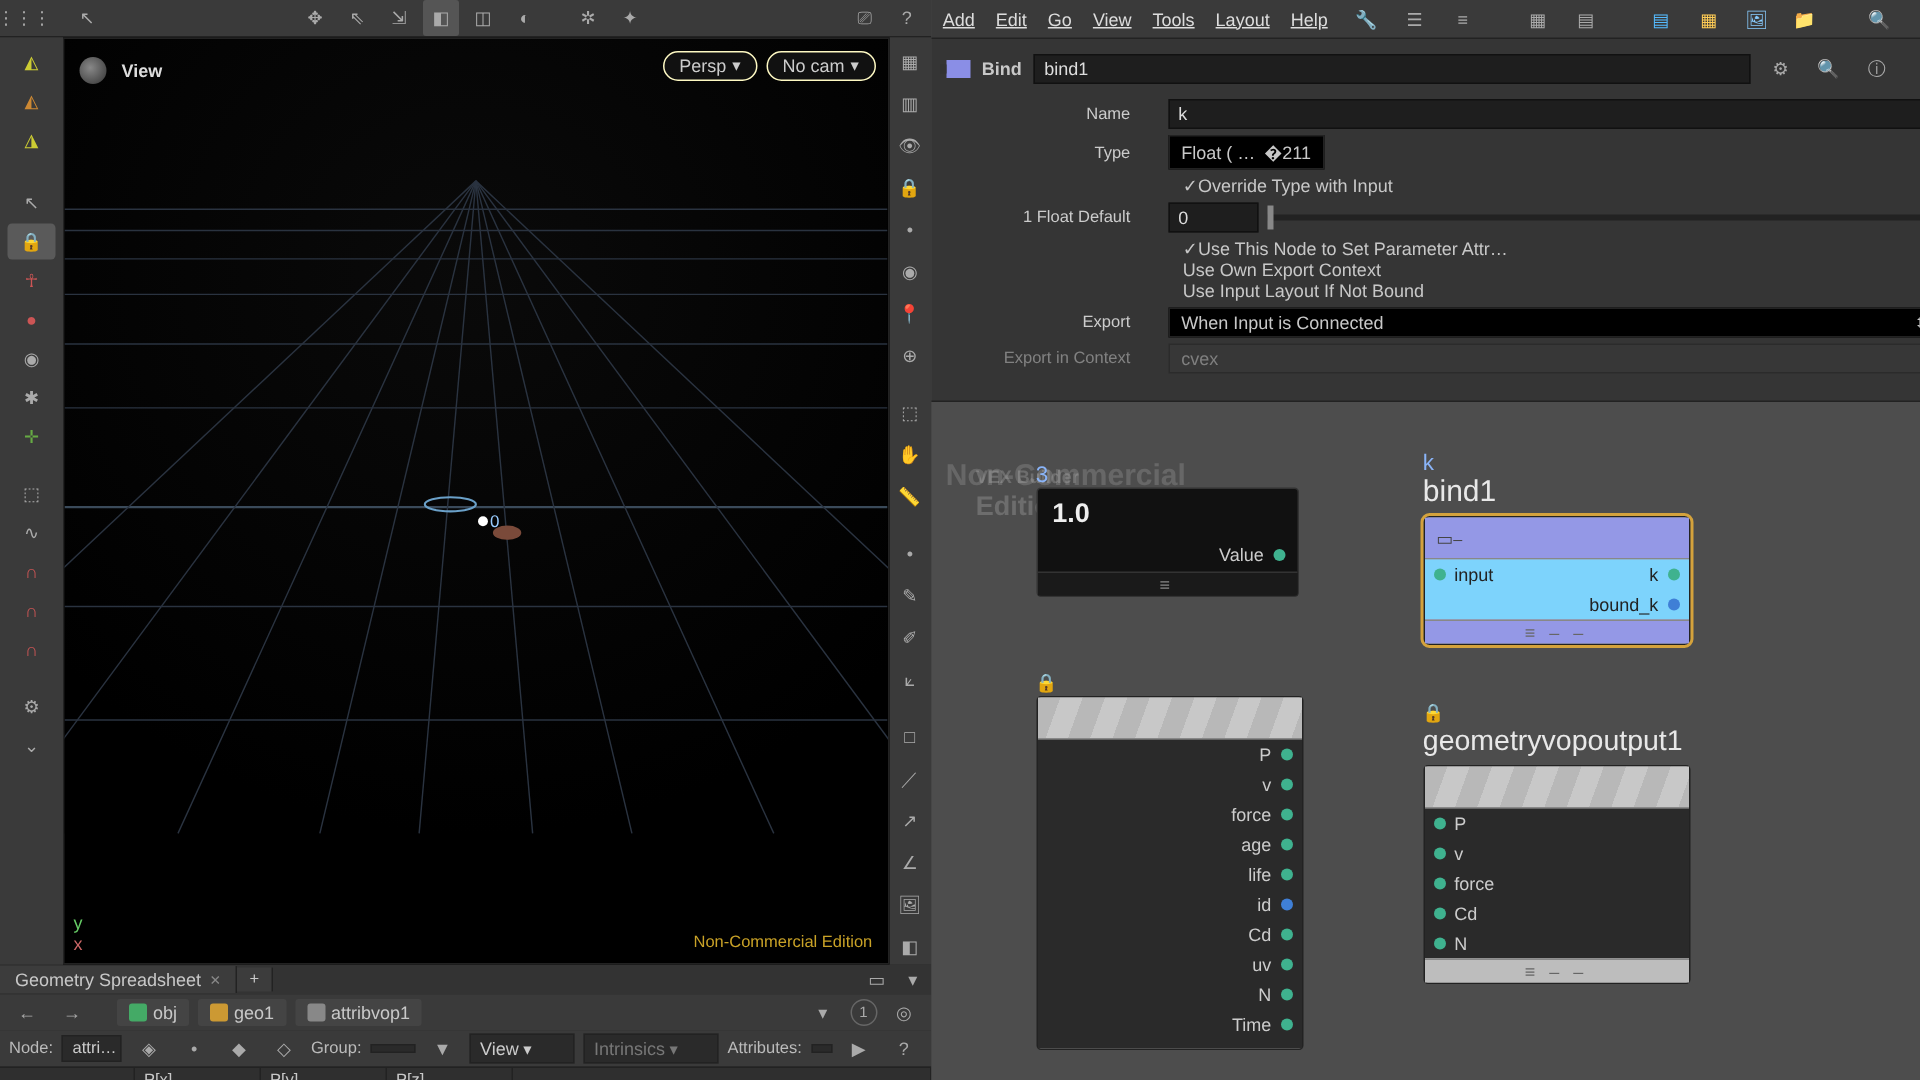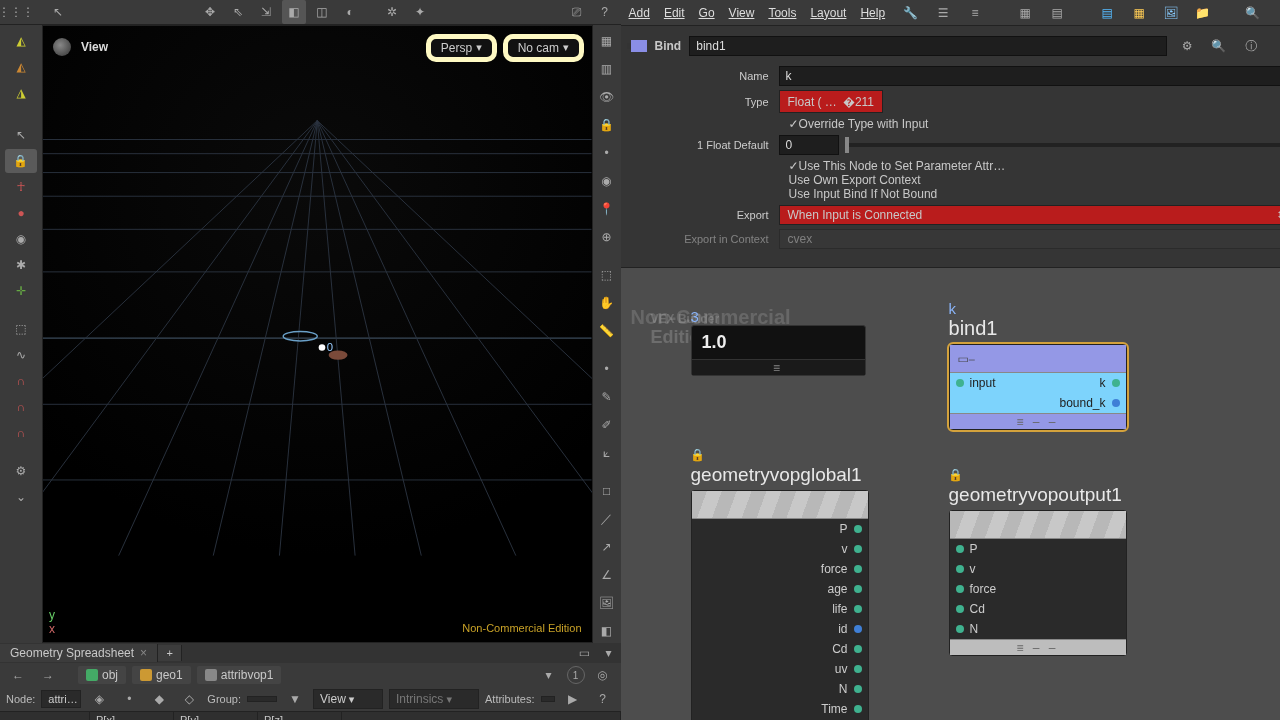--- a/index.html
+++ b/index.html
@@ -18,21 +18,21 @@
 
 
 #viewport-wrap { flex: 1; display: flex; }
 #left-tools { width: 42px; background: #3a3a3a; display: flex; flex-direction: column; align-items: center; padding-top: 4px; gap: 2px; }
 .tool-icon { width: 32px; height: 24px; display: flex; align-items: center; justify-content: center; color: #aaa; }
 .tool-icon.lock { background: #5a5a5a; border-radius: 3px; }
 #viewport-center { flex: 1; position: relative; background: #000; border: 1px solid #222; }
 #view-header { position: absolute; top: 0; left: 0; right: 0; height: 42px; display: flex; align-items: center; padding: 0 10px; color: #ddd; font-size: 14px; font-weight: bold; gap: 10px; }
 #view-header .vh-ico { width: 18px; height: 18px; background: radial-gradient(circle at 40% 40%, #888, #333); border-radius: 50%; }
 #view-pills { position: absolute; top: 8px; right: 8px; display: flex; gap: 6px; }
-.pill { border: 5px solid #fef9c3; border-radius: 10px; padding: 2px 10px; font-size: 11px; background: #111; color: #ccc; display: flex; gap: 4px; }
+.pill { border: 1px solid #fef9c3; border-radius: 10px; padding: 2px 10px; font-size: 11px; background: #111; color: #ccc; display: flex; gap: 4px; }
 #grid { position: absolute; inset: 0; }
 #watermark { position: absolute; right: 10px; bottom: 8px; color: #c9a227; font-size: 11px; }
 #axis { position: absolute; left: 6px; bottom: 6px; font-size: 10px; color: #89c; }
 #axis .x { color: #c66; }
 #axis .y { color: #6c6; }
 #right-tools { width: 28px; background: #3a3a3a; display: flex; flex-direction: column; align-items: center; padding-top: 4px; gap: 4px; }
 
 
 #tabs { height: 20px; background: #333; display: flex; align-items: center; }
 .tab { padding: 2px 10px; background: #3c3c3c; font-size: 11px; display: flex; align-items: center; gap: 6px; border-right: 1px solid #222;}
@@ -53,23 +53,23 @@
 #menubar .menu { font-size: 12px; color: #ddd; text-decoration: underline; }
 #menubar .right-icons { margin-left: auto; display: flex; gap: 8px; }
 
 #param-panel { background: #353535; padding: 4px 10px 14px 10px; border-bottom: 1px solid #222; }
 #param-head { display: flex; align-items: center; gap: 8px; padding: 4px 0; }
 #param-head .nodeico { width: 16px; height: 12px; background: #8a8ee6; position: relative; }
 #param-head .nodeico::before { content:''; position:absolute; left:-4px; top:3px; width:4px; height:6px; background:#333; }
 #param-head .nn { font-weight: bold; }
 #param-head input.nf { background: #1e1e1e; border: 1px solid #111; color: #ddd; padding: 2px 6px; flex: 1; }
 .prow { display: flex; align-items: center; margin: 4px 0; }
-.prow .plabel { width: 148px; text-align: right; padding-right: 10px; color: #ccc; font-size: 11px; }
+.prow .plabel { width: 148px; text-align: right; padding-right: 25px; color: #ccc; font-size: 11px; }
 .prow input[type="text"] { background: #1e1e1e; border: 1px solid #111; color: #ddd; padding: 2px 6px; }
-.prow .dropdown { background: #b91c1c; border: 1px solid #222; padding: 2px 8px; display: flex; align-items: center; gap: 6px; min-width: 60px; font-size: 11px;}
+.prow .dropdown { background: #000000; border: 1px solid #222; padding: 2px 8px; display: flex; align-items: center; gap: 6px; min-width: 60px; font-size: 11px;}
 .prow .slider { flex:1; height: 4px; background:#222; margin-left: 6px; position: relative;}
 .prow .slider::before { content:''; position:absolute; left:0; top:-6px; width:4px; height:16px; background:#888;}
 .prow-full { padding-left: 158px; display:flex; align-items:center; font-size:11px;}
 
 #node-canvas { flex: 1; position: relative; background: #4d4d4d; overflow: hidden; }
 #vex-wm { position: absolute; top: 30px; left: 30px; color: rgba(255,255,255,0.18); font-size: 30px; font-weight: bold; line-height: 1; pointer-events:none; }
 #vex-wm .sub { font-size: 18px; display: block; }
 #nc-wm { position: absolute; top: 38px; left: 10px; color: rgba(255,255,255,0.15); font-size: 20px; font-weight: bold; }
 
 .vopnode { position: absolute; }
@@ -342,21 +342,21 @@
       <div class="prow-full">
         <span class="check">✓</span>
         <span>Use This Node to Set Parameter Attr…</span>
       </div>
       <div class="prow-full">
         <span class="check"></span>
         <span>Use Own Export Context</span>
       </div>
       <div class="prow-full">
         <span class="check"></span>
-        <span>Use Input Bind If Not Bound</span>
+        <span>Use Input Layout If Not Bound</span>
       </div>
       <div class="prow">
         <div class="plabel">Export</div>
         <div class="dropdown" style="flex:1;justify-content:space-between">
             <span>When Input is Connected</span>
             <span>⇳</span>
           </div>
       </div>
       <div class="prow" style="opacity:.5">
         <div class="plabel">Export in Context</div>
@@ -370,20 +370,24 @@
       <div id="nc-wm">Non-Commercial</div>
       <div id="vex-wm">
         <span>VEX Builder</span>
         <span class="sub">Edition</span>
       </div>
 
       <div class="vopnode" style="left:70px; top:40px;">
         <div class="supertitle">3</div>
         <div class="const-body">
           <div class="val">1.0</div>
+          <div class="outrow">
+              <span>Value</span>
+              <span class="port" style="background:#3fb28f"></span>
+            </div>
           <div class="foot">≡</div>
         </div>
       </div>
 
       <div class="vopnode sel" style="left:328px; top:32px; width:178px;">
         <div class="supertitle">k</div>
         <div class="title">bind1</div>
         <div class="body">
           <div class="preview" style="display:flex;align-items:center;padding-left:8px">
               <span style="color:#444">▭⎯</span>
@@ -406,21 +410,20 @@
                   <span class="port" style="background:#3f7fd6"></span>
                 </span>
             </div>
           </div>
           <div class="foot">≡ – –</div>
         </div>
       </div>
 
       <div class="vopnode" style="left:70px; top:180px; width:178px;">
         <div style="color:#888;margin-bottom:2px">🔒</div>
-        <div class="title" style="font-size:19px">geometryvopglobal1</div>
         <div class="body">
           <div class="preview"></div>
           <div class="mid" id="global-outs">
               <div class="outrow">
                 <span>P</span>
                 <span class="port" style="background:#3fb28f"></span>
               </div>
               <div class="outrow">
                 <span>v</span>
                 <span class="port" style="background:#3fb28f"></span>

